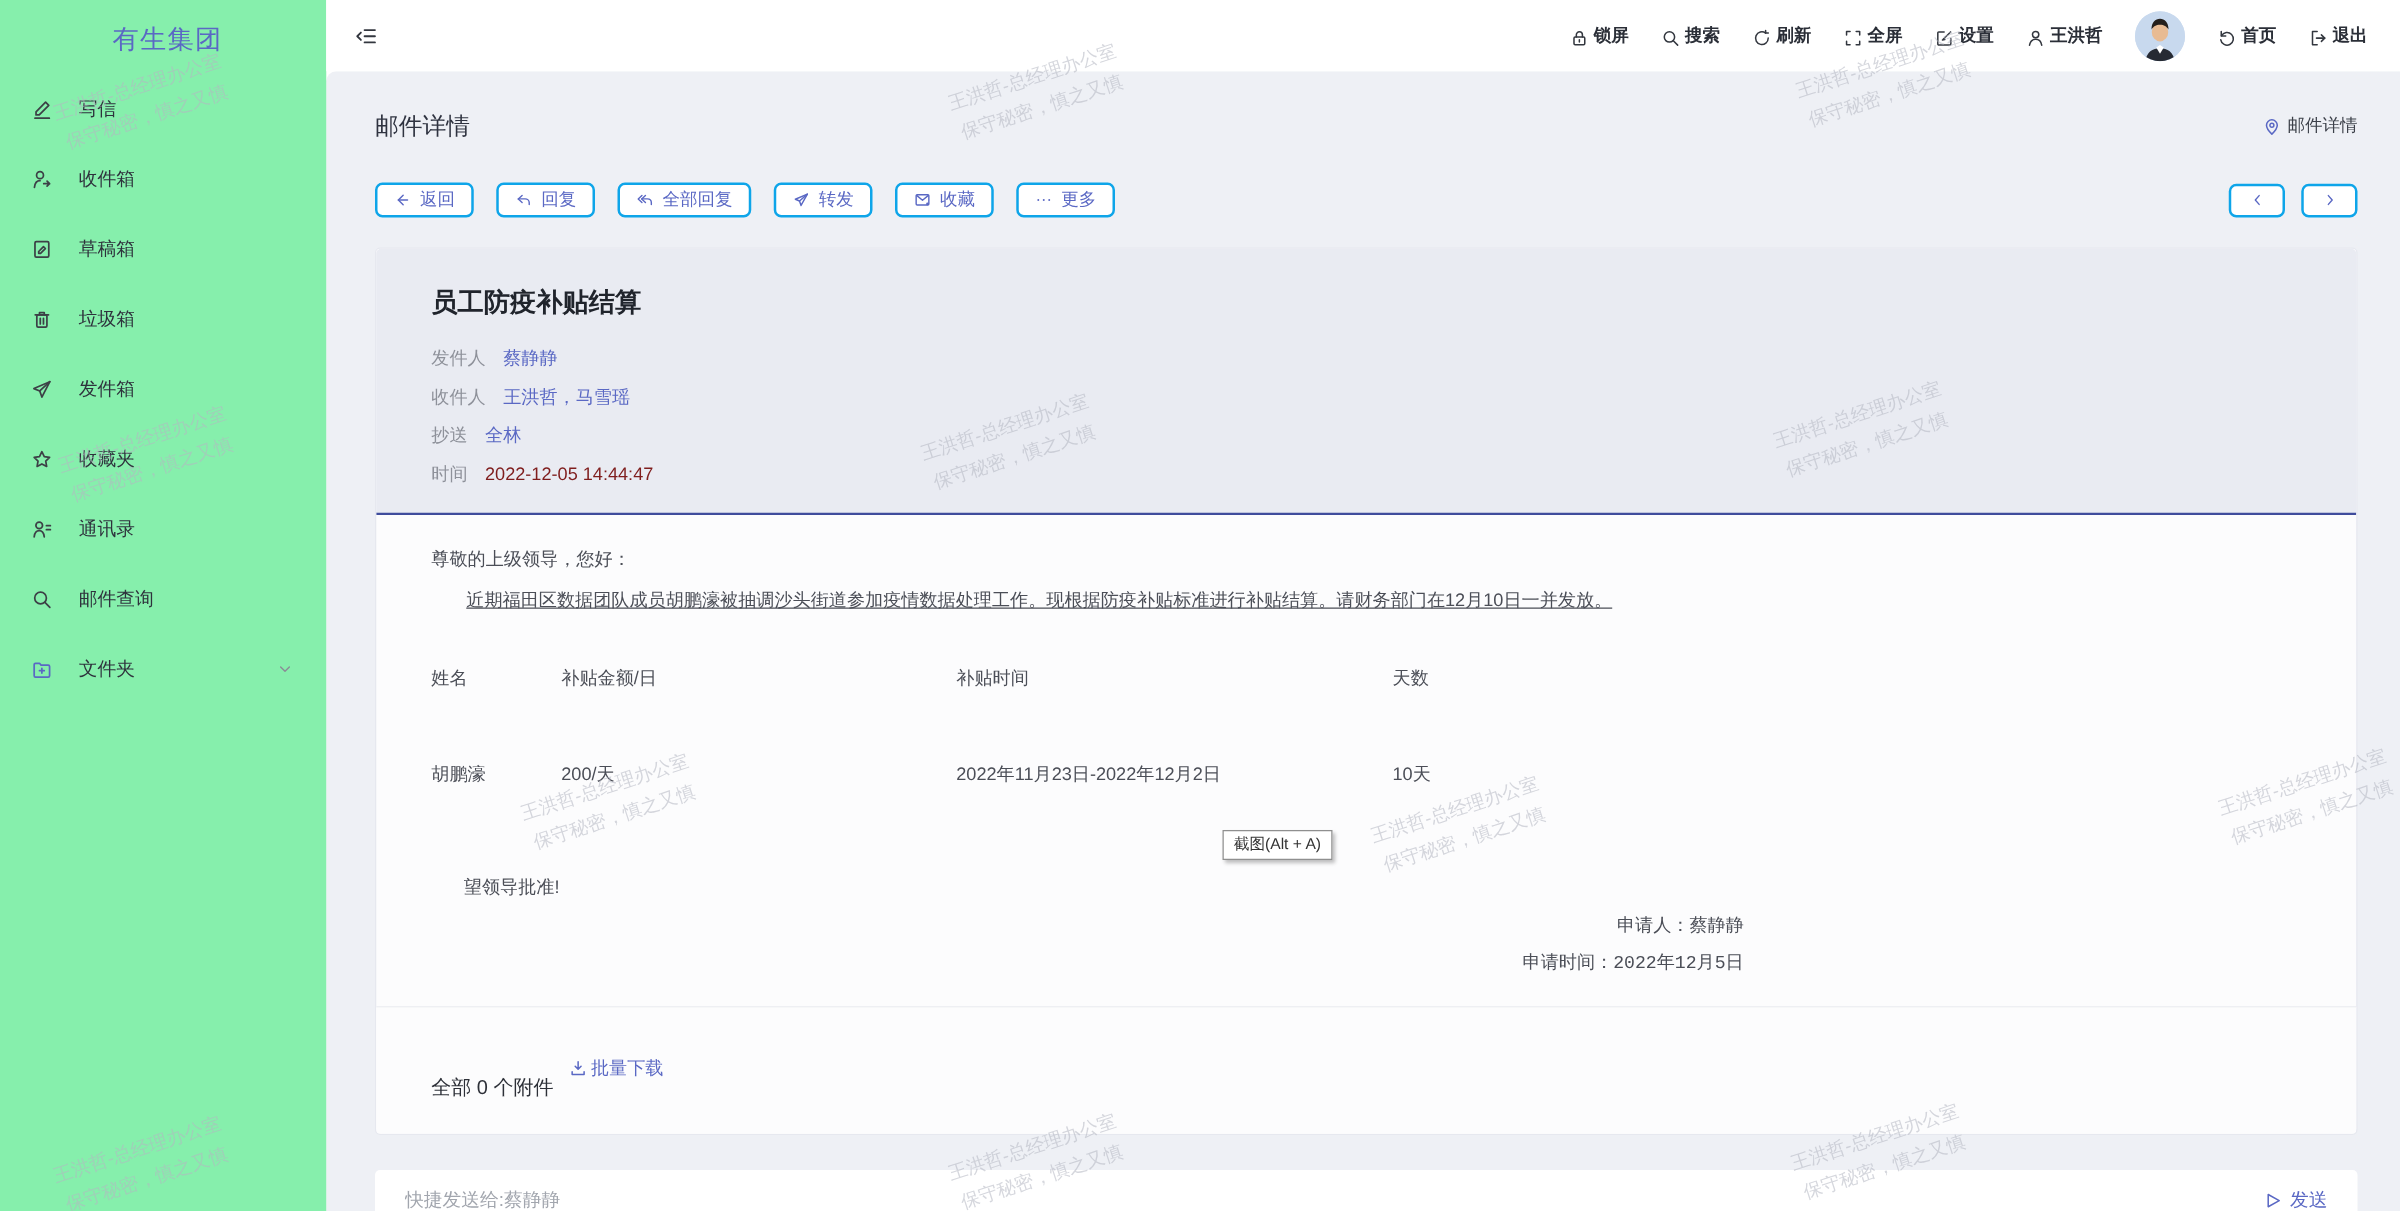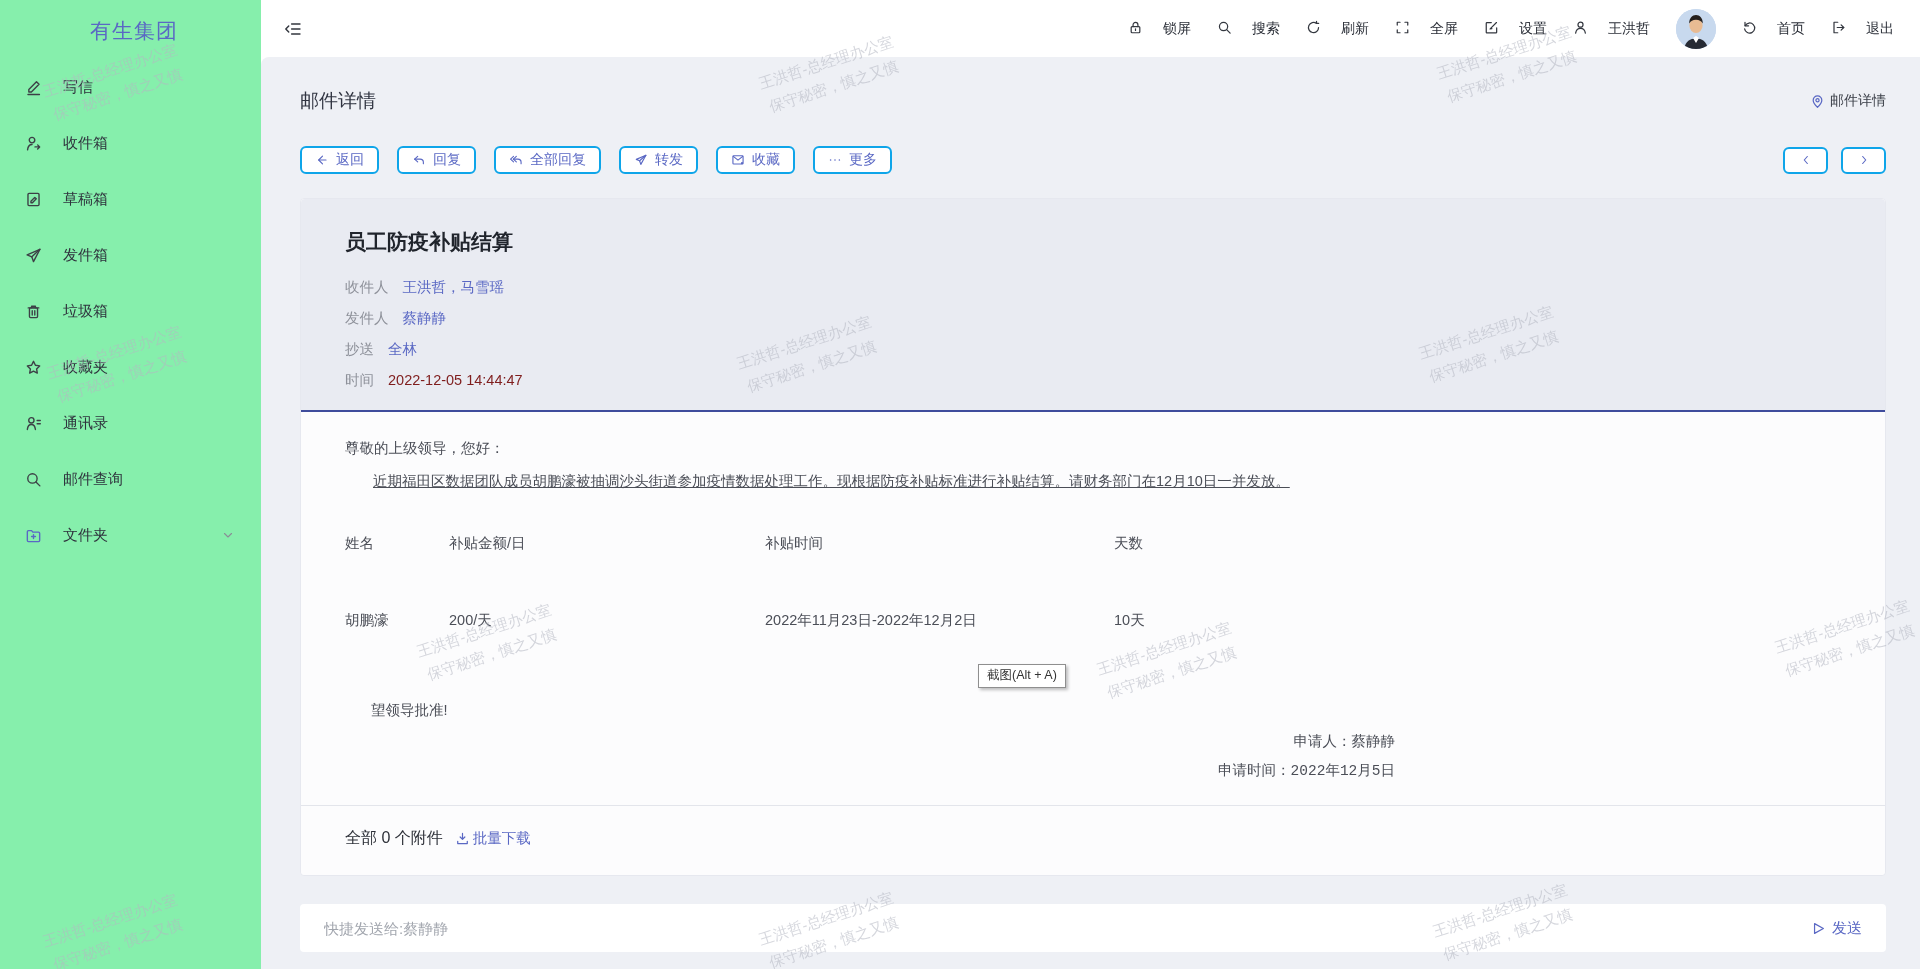--- a/index.html
+++ b/index.html
@@ -17,21 +17,21 @@
   .nav { position:absolute; top:59px; left:0; right:0; }
   .nav-item { height:56px; display:flex; align-items:center; padding:0 26px 0 25px; font-size:15px; color:#2e323c; cursor:pointer; }
   .nav-item .nico { width:17px; height:17px; margin-right:21px; color:#3c4046; flex:0 0 auto; }
   .nav-item .nico.accent { color:#5a68c4; }
   .nav-item .chev { margin-left:auto; width:14px; height:14px; color:#8a8d96; }
 
   
   .topbar { position:absolute; left:261px; top:0; right:0; height:57px; background:#fff; display:flex; align-items:center; padding:0 26px 0 23px; z-index:10; }
   .collapse { width:18px; height:18px; color:#33373f; cursor:pointer; }
   .tb-right { margin-left:auto; display:flex; align-items:center; gap:26px; font-size:14px; color:#2a2e37; }
-  .tb-item { display:flex; align-items:flex-start; gap:20px; cursor:pointer; white-space:nowrap; }
+  .tb-item { display:flex; align-items:flex-end; gap:4px; cursor:pointer; white-space:nowrap;font-weight:bold; }
   .tb-item .tico { width:15px; height:15px; color:#33373f; }
   .avatar { width:40px; height:40px; border-radius:50%; overflow:hidden; background:#c8d9ee; cursor:pointer; flex:0 0 auto; }
 
   
   .content { position:absolute; left:261px; top:57px; right:0; bottom:0; background:#eef0f5; border-top-left-radius:8px; padding:0 34px 0 39px; overflow:hidden; z-index:5; }
   .page-head { display:flex; justify-content:space-between; align-items:center; padding-top:31px; }
   .page-title { font-size:19px; font-weight:500; color:#2f3340; }
   .location { display:flex; align-items:center; gap:5px; font-size:14px; color:#3c4049; }
   .location .lico { width:15px; height:15px; color:#5a68c4; }
 
@@ -59,21 +59,21 @@
   .closing { margin-top:70px; padding-left:26px; }
   .sign { text-align:right; margin-top:12px;font-family:Liberation Mono, monospace; }
   .sign-row { margin-top:9px; }
   .sign-row:first-child { margin-top:0; }
 
   .tooltip { position:absolute; left:677px; top:465px; background:#fff; border:1px solid #8f8f8f;
              box-shadow:2px 2px 3px rgba(0,0,0,.25); padding:2px 8px 3px; font-size:12.5px; color:#333;
              white-space:nowrap; z-index:60; }
 
   .attachments { border-top:1px solid #e3e5eb; padding:22px 44px 26px; display:flex; align-items:center; gap:12px; background:#fcfcfd; border-radius:0 0 4px 4px; }
-  .att-summary { font-size:16px; color:#2d3038; }
+  .att-summary { font-size:16px; color:#2d3038;margin-top:32px; }
   .att-download { display:flex; align-items:center; gap:3px; color:#5a68c4; font-size:14.5px; cursor:pointer; }
   .att-download .dico { width:15px; height:15px; }
 
   
   .quick-send { margin-top:28px; height:48px; background:#fff; border-radius:4px; display:flex; align-items:center; padding:0 24px; }
   .qs-input { flex:1; border:none; outline:none; font-size:15px; color:#5f636b; background:transparent; font-family:inherit; }
   .qs-input::placeholder { color:#a2a6ae; }
   .qs-send { display:flex; align-items:center; gap:6px; color:#5a68c4; font-size:15px; cursor:pointer; }
   .qs-send .sico { width:15px; height:15px; }
 
@@ -105,33 +105,33 @@
     </div>
     <div class="nav-item">
       <svg class="nico ic" viewBox="0 0 16 16">
           <rect x="2.8" y="2.2" width="10.4" height="11.6" rx="1"></rect>
           <path d="M5.6 9.6l3.6-3.6 1.4 1.4-3.6 3.6H5.6z"></path>
         </svg>
       <span>草稿箱</span>
     </div>
     <div class="nav-item">
       <svg class="nico ic" viewBox="0 0 16 16">
-          <path d="M14 2.2L2 7.4l4.4 1.8L8 13.8z"></path>
-          <path d="M6.4 9.2L14 2.2"></path>
-        </svg>
-      <span>发件箱</span>
-    </div>
-    <div class="nav-item">
-      <svg class="nico ic" viewBox="0 0 16 16">
           <path d="M3 4.6h10"></path>
           <path d="M6.2 4.4V3h3.6v1.4"></path>
           <rect x="4.2" y="4.6" width="7.6" height="9.2" rx="1"></rect>
           <path d="M6.8 7.2v4.2M9.2 7.2v4.2"></path>
         </svg>
       <span>垃圾箱</span>
+    </div>
+    <div class="nav-item">
+      <svg class="nico ic" viewBox="0 0 16 16">
+          <path d="M14 2.2L2 7.4l4.4 1.8L8 13.8z"></path>
+          <path d="M6.4 9.2L14 2.2"></path>
+        </svg>
+      <span>发件箱</span>
     </div>
     <div class="nav-item">
       <svg class="nico ic" viewBox="0 0 16 16">
           <path d="M8 2.2l1.8 3.7 4 .6-2.9 2.8.7 4L8 11.4l-3.6 1.9.7-4-2.9-2.8 4-.6z"></path>
         </svg>
       <span>收藏夹</span>
     </div>
     <div class="nav-item">
       <svg class="nico ic" viewBox="0 0 16 16">
           <circle cx="6" cy="5" r="2.5"></circle>
@@ -304,26 +304,26 @@
             <path d="M6.5 4L10 8l-3.5 4"></path>
           </svg>
       </button>
     </div>
   </div>
 
   <section class="mail-card">
     <div class="mail-head">
       <div class="mail-subject">员工防疫补贴结算</div>
       <div class="meta-row">
+        <span class="meta-label">发件人</span>
+        <span class="meta-link">蔡静静</span>
+      </div>
+      <div class="meta-row">
         <span class="meta-label">收件人</span>
         <span class="meta-link">王洪哲，马雪瑶</span>
-      </div>
-      <div class="meta-row">
-        <span class="meta-label">发件人</span>
-        <span class="meta-link">蔡静静</span>
       </div>
       <div class="meta-row">
         <span class="meta-label">抄送</span>
         <span class="meta-link">全林</span>
       </div>
       <div class="meta-row">
         <span class="meta-label">时间</span>
         <span class="meta-plain">2022-12-05 14:44:47</span>
       </div>
     </div>

